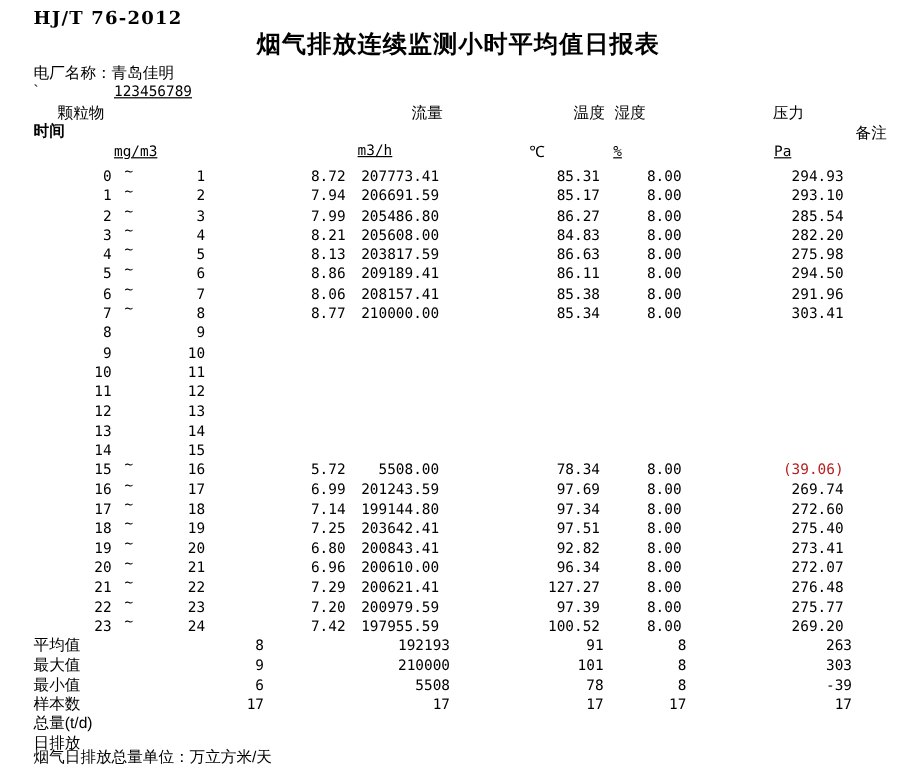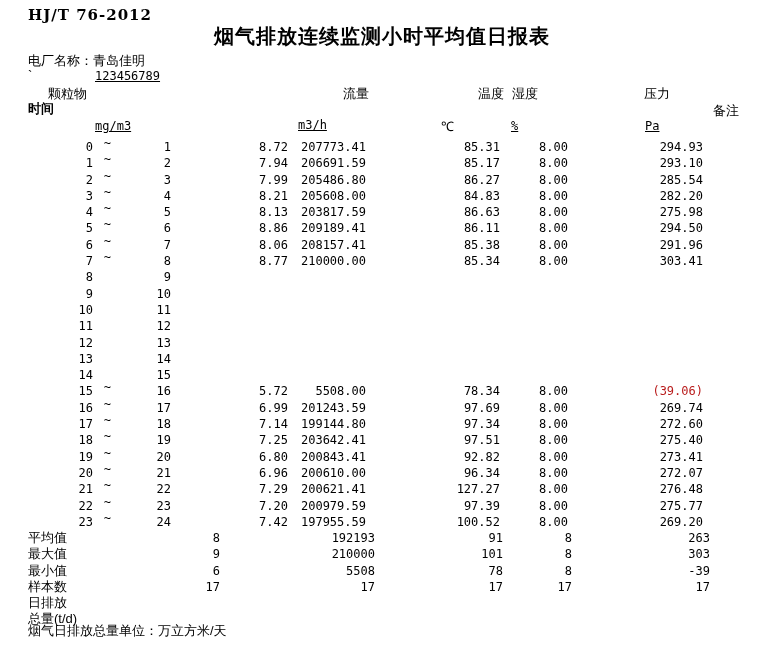--- a/index.html
+++ b/index.html
@@ -386,33 +386,33 @@
     <div class="srow">
       <span class="s-label">样本数</span>
       <span class="s-v s-v1">17</span>
       <span class="s-v s-v2">17</span>
       <span class="s-v s-v3">17</span>
       <span class="s-v s-v4">17</span>
       <span class="s-v s-v5">17</span>
     </div>
 
     <div class="srow">
+      <span class="s-label">总量(t/d)</span>
+      <span class="s-v s-v1"></span>
+      <span class="s-v s-v2"></span>
+      <span class="s-v s-v3"></span>
+      <span class="s-v s-v4"></span>
+      <span class="s-v s-v5"></span>
+    </div>
+
+    <div class="srow">
       <span class="s-label">日排放</span>
       <span class="s-v s-v1"></span>
       <span class="s-v s-v2"></span>
       <span class="s-v s-v3"></span>
       <span class="s-v s-v4"></span>
       <span class="s-v s-v5"></span>
     </div>
-
-    <div class="srow">
-      <span class="s-label">总量(t/d)</span>
-      <span class="s-v s-v1"></span>
-      <span class="s-v s-v2"></span>
-      <span class="s-v s-v3"></span>
-      <span class="s-v s-v4"></span>
-      <span class="s-v s-v5"></span>
-    </div>
   </div>
 
   <div class="abs note">烟气日排放总量单位：万立方米/天</div>
 
 </div>
 
 </body></html>

